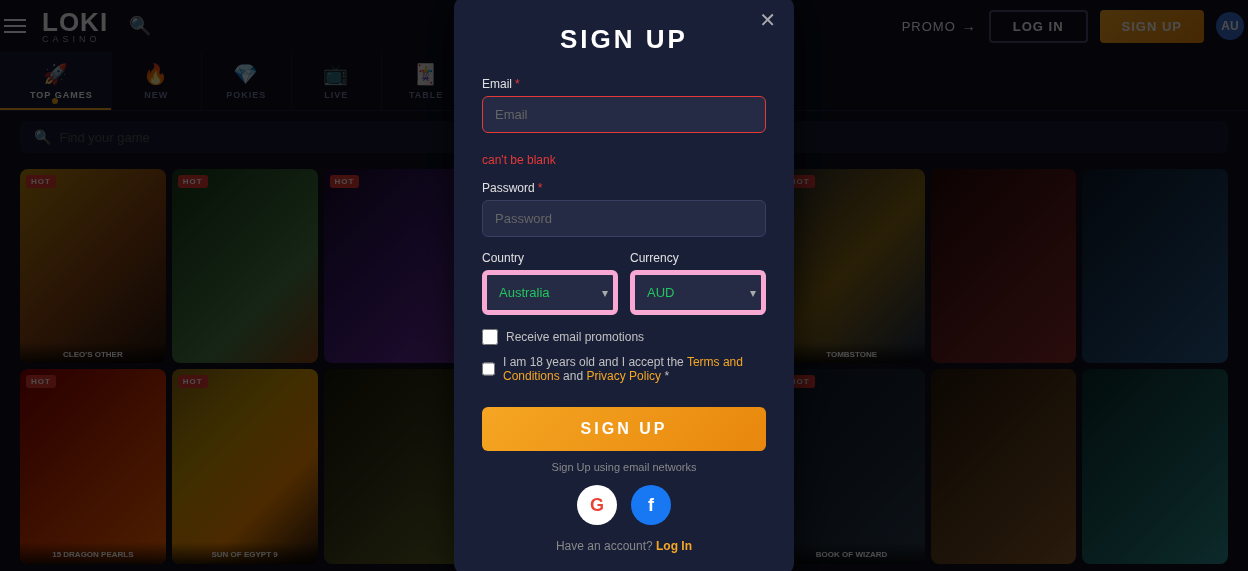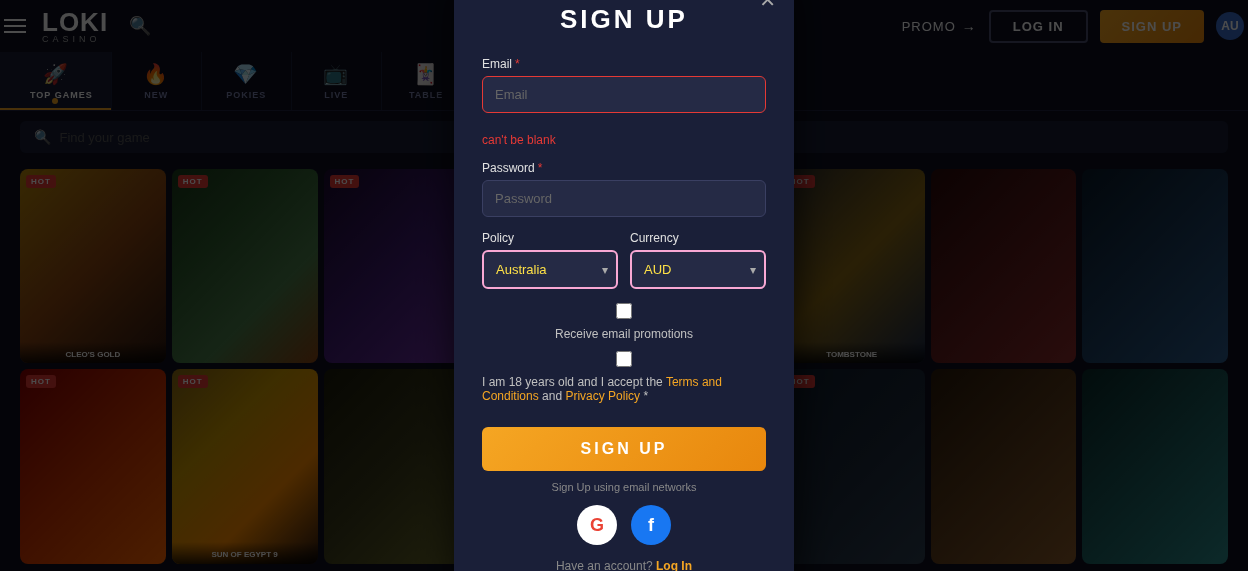--- a/index.html
+++ b/index.html
@@ -335,24 +335,24 @@
       grid-template-columns: 1fr 1fr;
       gap: 12px;
       margin-bottom: 14px;
     }
     .select-wrap {
       position: relative;
     }
     .select-wrap select {
       width: 100%;
       background: #252a45;
-      border: 2px solid #f9a8d4;
+      border: 5px solid #f9a8d4;
       border-radius: 6px;
       padding: 10px 30px 10px 12px;
-      color: #fde047;
+      color: #22c55e;
       font-size: 13px;
       outline: none;
       appearance: none;
       cursor: pointer;
     }
     .select-wrap select option { background: #252a45; }
     .select-arrow {
       position: absolute;
       right: 10px;
       top: 50%;
@@ -361,21 +361,20 @@
       color: #aaa;
       font-size: 12px;
     }
     .checkbox-row {
       display: flex;
       align-items: center;
       gap: 8px;
       margin-bottom: 10px;
       font-size: 12px;
       color: #c0c0c0;
-      flex-direction: column;
     }
     .checkbox-row input[type="checkbox"] {
       width: 16px;
       height: 16px;
       accent-color: #f5a623;
       cursor: pointer;
     }
     .terms-link {
       color: #f5a623;
       text-decoration: none;
@@ -504,21 +503,21 @@
 <div class="search-bar">
   <div class="search-input-wrap">
     <span style="color:#555;font-size:14px;">🔍</span>
     <input type="text" class="" placeholder="Find your game" style="">
   </div>
 </div>
 
 <div class="games-grid">
   <div class="game-card gc-cleos">
     <span class="hot-badge">HOT</span>
-    <div class="game-title-overlay">CLEO'S GOLD</div>
+    <div class="game-title-overlay">CLEO'S OTHER</div>
   </div>
   <div class="game-card gc-poison">
     <span class="hot-badge">HOT</span>
   </div>
   <div class="game-card gc-extra1">
     <span class="hot-badge">HOT</span>
   </div>
   <div class="game-card gc-extra2">
   </div>
   <div class="game-card gc-buffalo">
@@ -528,36 +527,38 @@
   <div class="game-card gc-tombstone">
     <span class="hot-badge">HOT</span>
     <div class="game-title-overlay">TOMBSTONE</div>
   </div>
   <div class="game-card gc-extra3">
   </div>
   <div class="game-card gc-extra4">
   </div>
   <div class="game-card gc-dragon">
     <span class="hot-badge">HOT</span>
+    <div class="game-title-overlay">15 DRAGON PEARLS</div>
   </div>
   <div class="game-card gc-sunegypt">
     <span class="hot-badge">HOT</span>
     <div class="game-title-overlay">SUN OF EGYPT 9</div>
   </div>
   <div class="game-card gc-extra5">
   </div>
   <div class="game-card gc-bookspells">
     <div class="game-title-overlay">BOOK OF SPELLS</div>
   </div>
   <div class="game-card gc-wolfnight">
     <span class="hot-badge">HOT</span>
     <div class="game-title-overlay">WOLF NIGHT</div>
   </div>
   <div class="game-card gc-bookwizard">
     <span class="hot-badge">HOT</span>
+    <div class="game-title-overlay">BOOK OF WIZARD</div>
   </div>
   <div class="game-card gc-extra6">
   </div>
   <div class="game-card gc-extra7">
   </div>
 </div>
 
 <div class="modal-backdrop">
   <div class="modal">
     <button class="modal-close">✕</button>
@@ -578,21 +579,21 @@
       <div class="form-label">
         <span>Password</span>
         <span class="required">*</span>
       </div>
       <input type="password" class="form-input" placeholder="Password" style="">
     </div>
 
     
     <div class="form-row">
       <div>
-        <div class="form-label">Policy</div>
+        <div class="form-label">Country</div>
         <div class="select-wrap">
           <select>
             <option>Australia</option>
             <option>New Zealand</option>
             <option>United Kingdom</option>
             <option>Canada</option>
           </select>
           <span class="select-arrow">▾</span>
         </div>
       </div>

